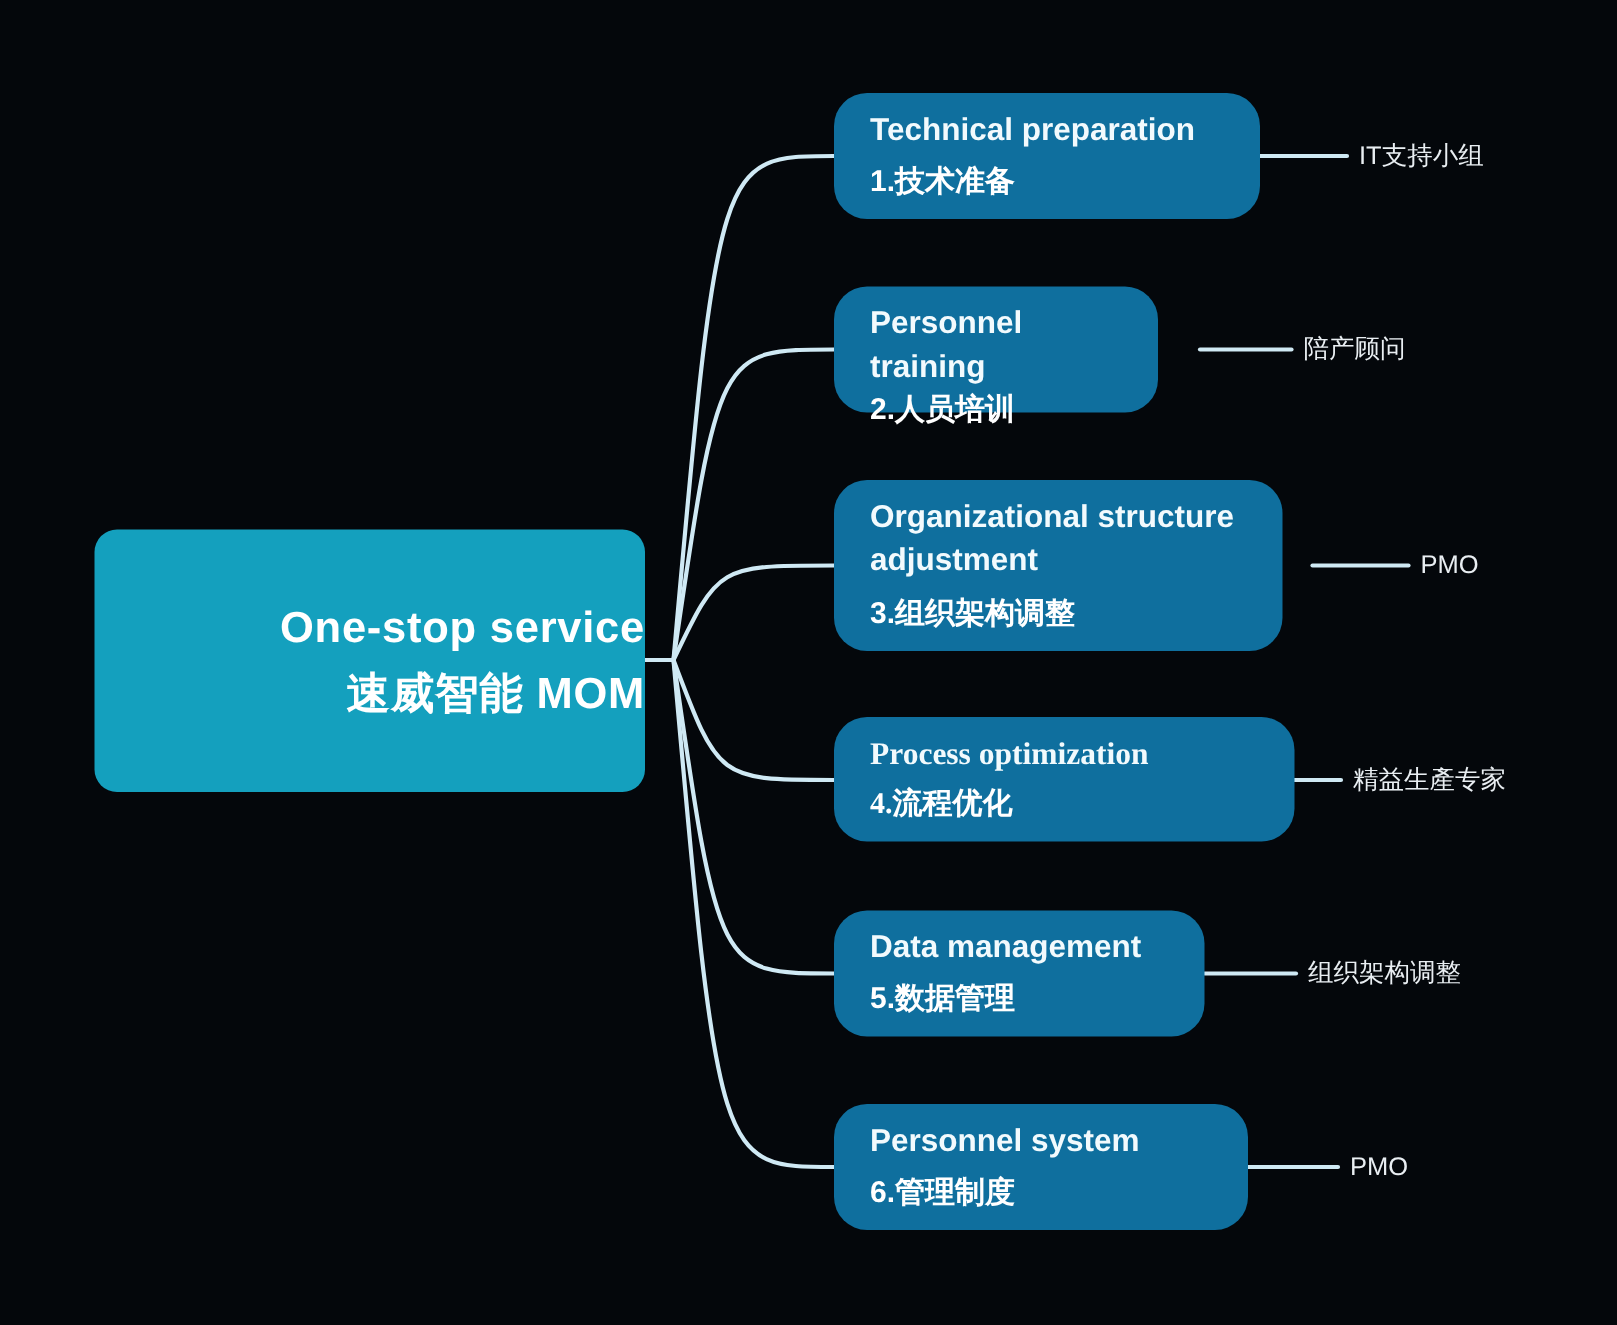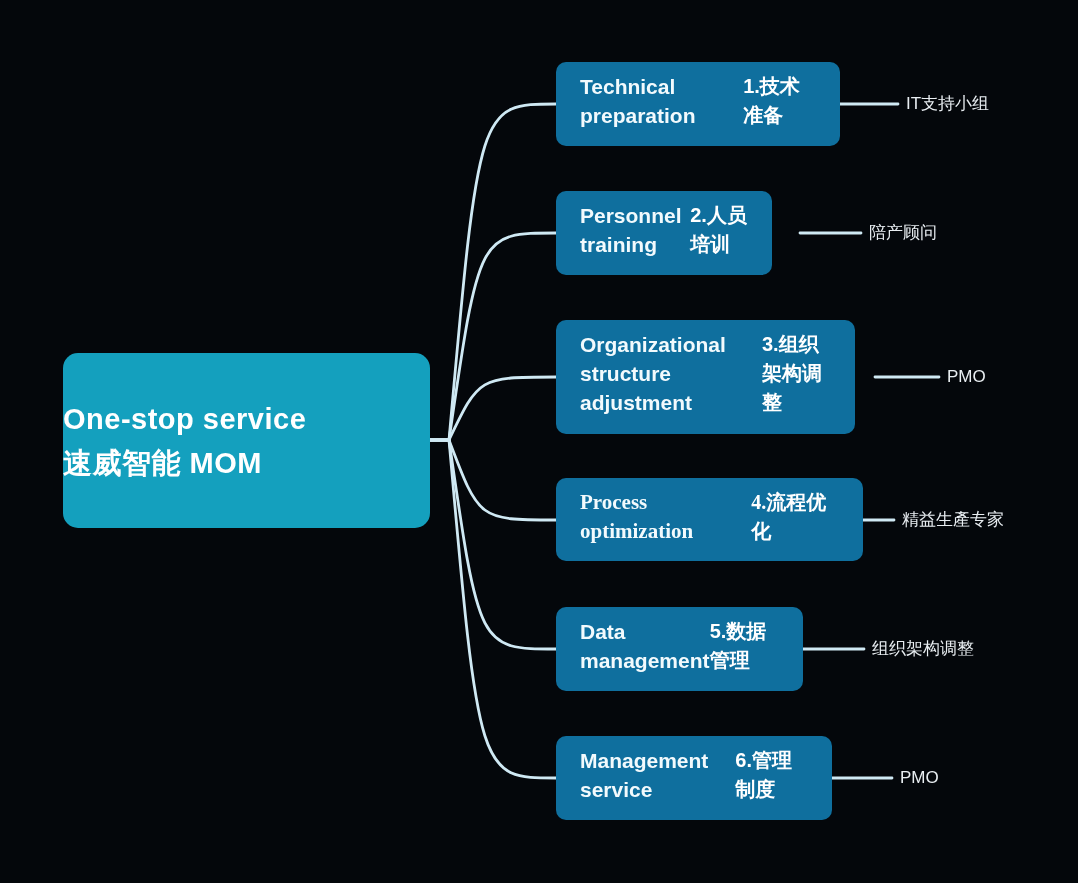--- a/index.html
+++ b/index.html
@@ -19,31 +19,31 @@
     font-family:"Liberation Sans","DejaVu Sans",sans-serif;
     overflow:hidden;
   }
   svg.edges{position:absolute;left:0;top:0;width:1078px;height:883px;}
   svg.edges path{fill:none;stroke:var(--connector);stroke-width:2.8;stroke-linecap:round;}
 
   .root-node{
     position:absolute;left:63px;top:353px;width:367px;height:175px;
     background:var(--root-node);
     border-radius:15px;
-    display:flex;flex-direction:column;justify-content:center;align-items:flex-start;
+    display:flex;flex-direction:column;justify-content:center;align-items:flex-end;
     color:var(--text);
     font-weight:bold;font-size:29px;line-height:44px;
     text-align:center;
     letter-spacing:0.5px;
   }
   .branch{
     position:absolute;left:556px;
     background:var(--branch-node);
-    border-radius:10px;
-    display:flex;flex-direction:row;justify-content:flex-start;
+    border-radius:22px;
+    display:flex;flex-direction:column;justify-content:space-between;
     color:var(--text);
     padding:10px 24px;
   }
   .branch .b-en{font-weight:bold;font-size:21px;line-height:29px;color:#f2fafd;}
   .branch .b-zh{font-weight:bold;font-size:20px;line-height:29px;}
   .n1{top:62px;width:284px;height:84px;}
   .n2{top:191px;width:216px;height:84px;}
   .n3{top:320px;width:299px;height:114px;}
   .n4{top:478px;width:307px;height:83px;font-family:Liberation Serif, serif;}
   .n5{top:607px;width:247px;height:84px;}
@@ -104,21 +104,21 @@
   </div>
   <div class="branch n4">
     <div class="b-en">Process optimization</div>
     <div class="b-zh">4.流程优化</div>
   </div>
   <div class="branch n5">
     <div class="b-en">Data management</div>
     <div class="b-zh">5.数据管理</div>
   </div>
   <div class="branch n6">
-    <div class="b-en">Management service</div>
+    <div class="b-en">Personnel system</div>
     <div class="b-zh">6.管理制度</div>
   </div>
 
   <div class="leaf l1">IT支持小组</div>
   <div class="leaf l2">陪产顾问</div>
   <div class="leaf l3">PMO</div>
   <div class="leaf l4">精益生產专家</div>
   <div class="leaf l5">组织架构调整</div>
   <div class="leaf l6">PMO</div>
 

